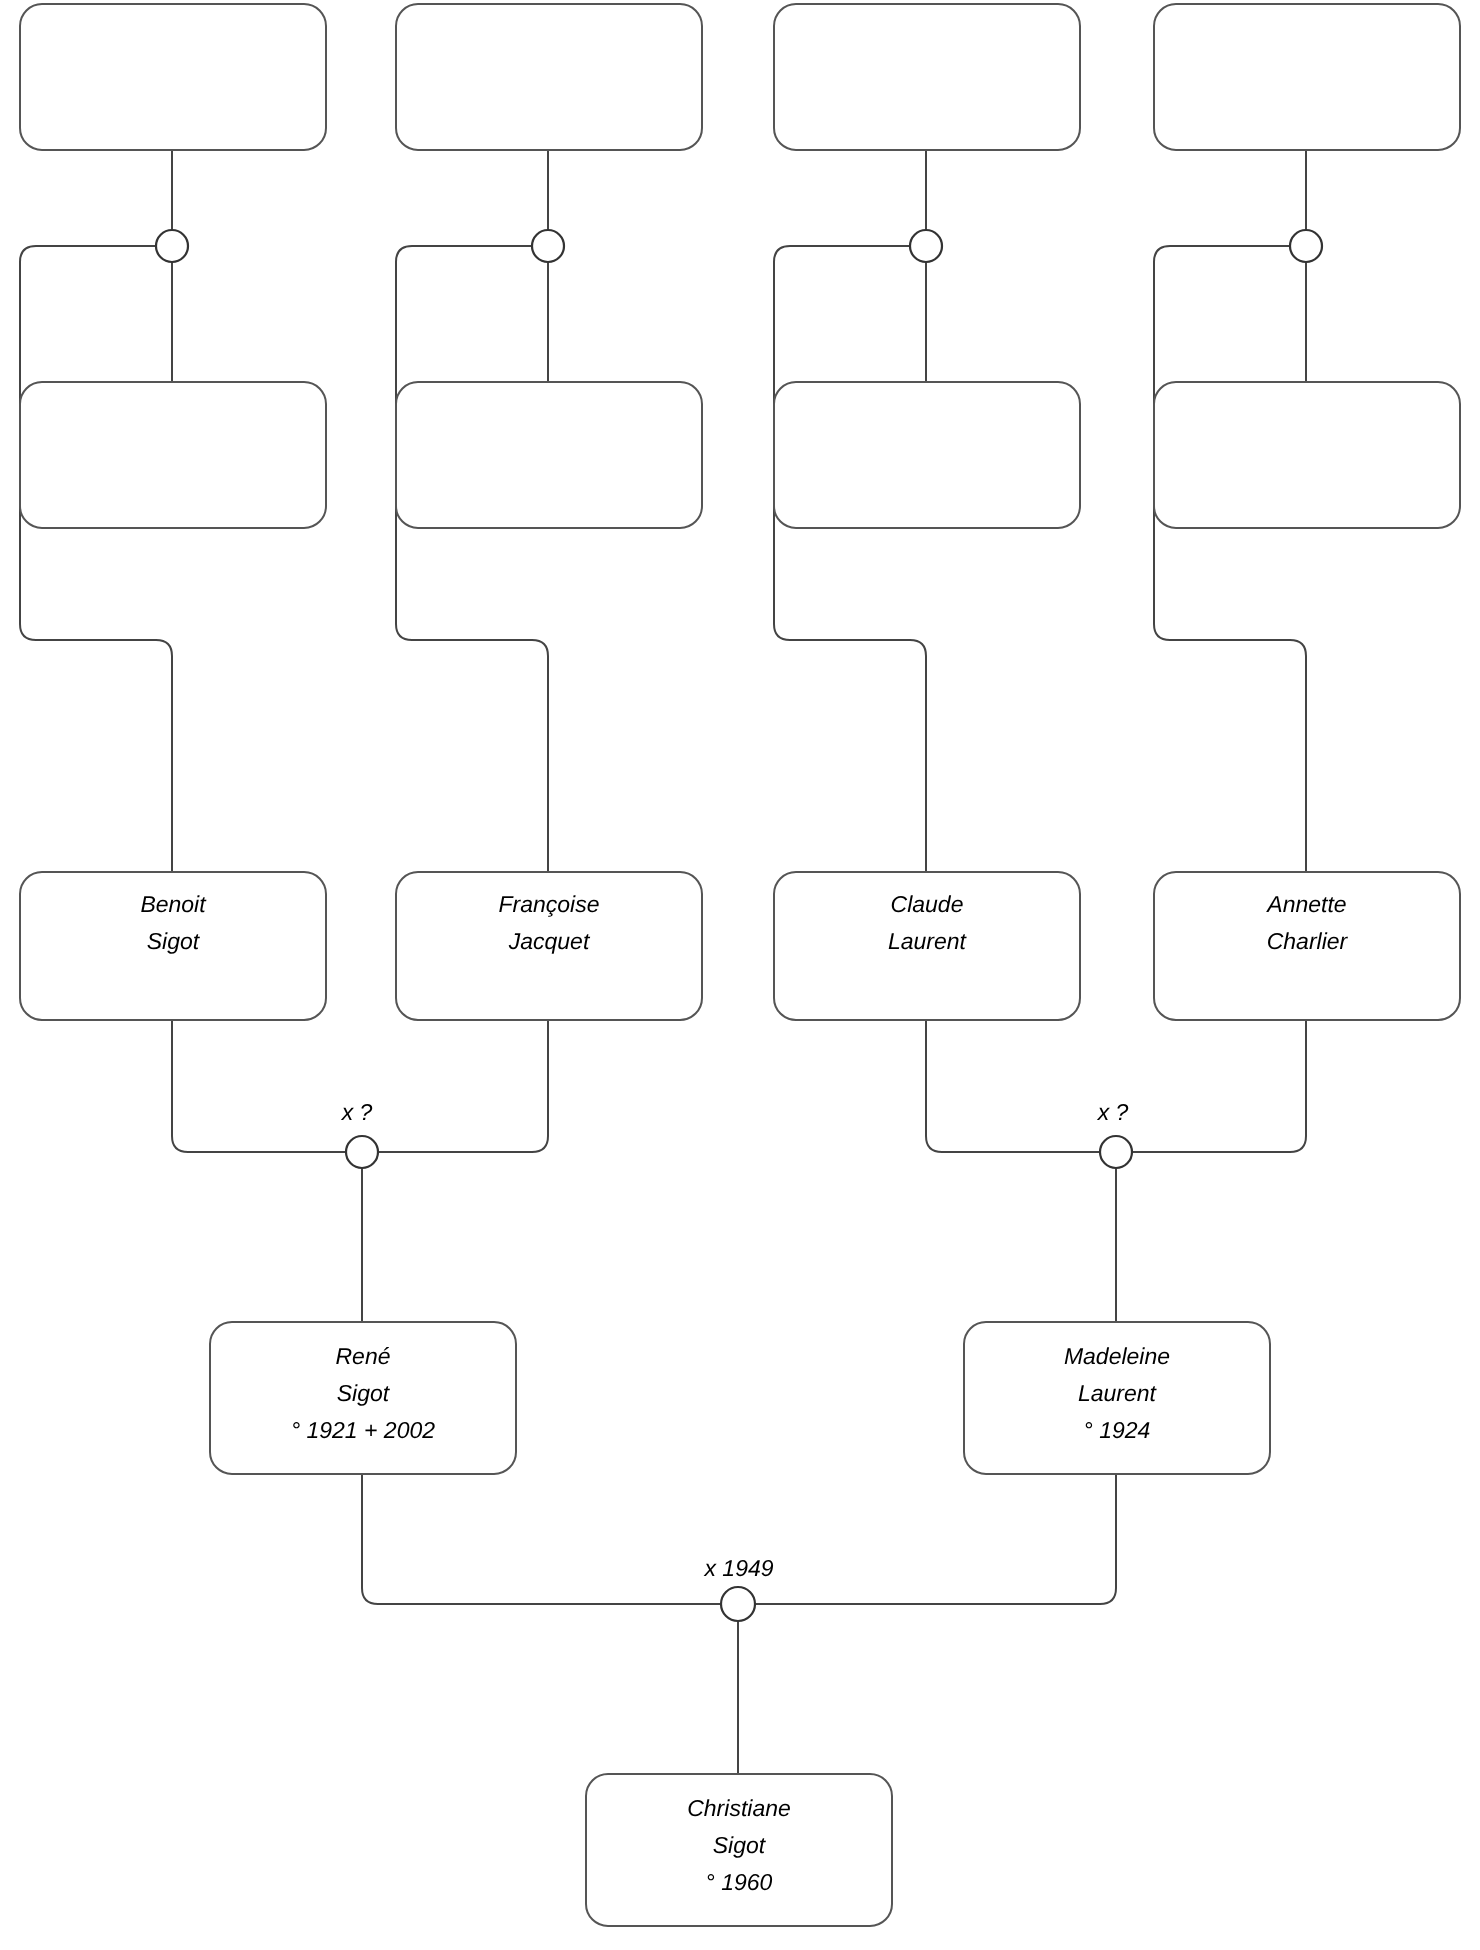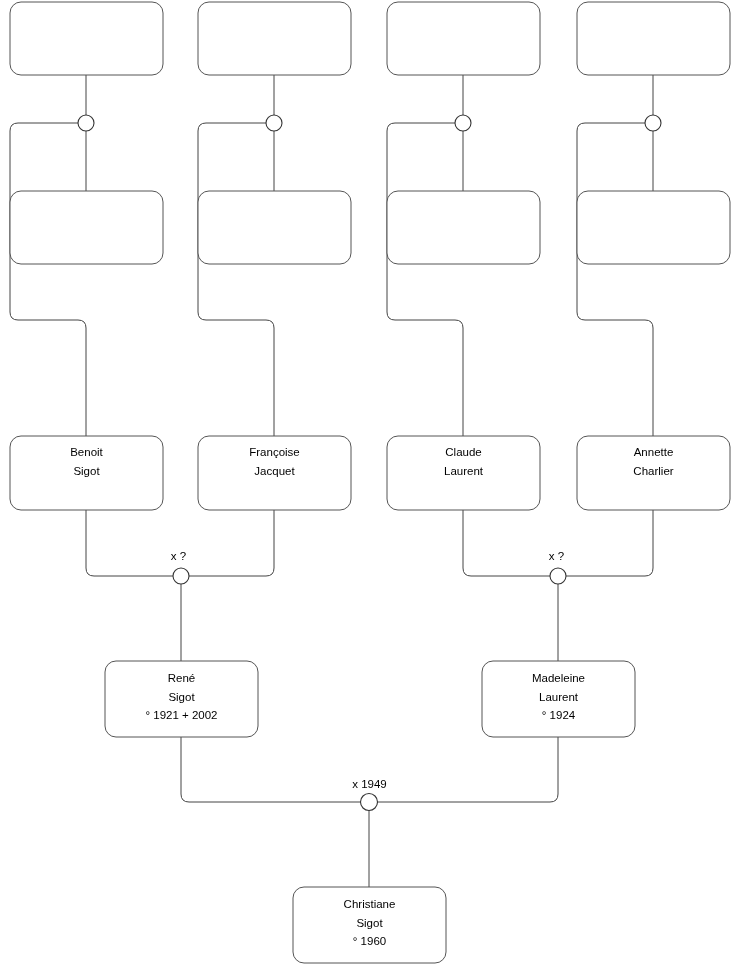--- a/index.html
+++ b/index.html
@@ -11,20 +11,21 @@
   body {
     width: 740px;
     height: 975px;
     font-family: "Liberation Sans", sans-serif;
     overflow: hidden;
   }
   #tree-root {
     position: relative;
     width: 740px;
     height: 975px;
+    font-style: italic;
   }
   svg#tree-svg {
     position: absolute;
     top: 0;
     left: 0;
     width: 740px;
     height: 975px;
     display: block;
   }
   .pbox {

